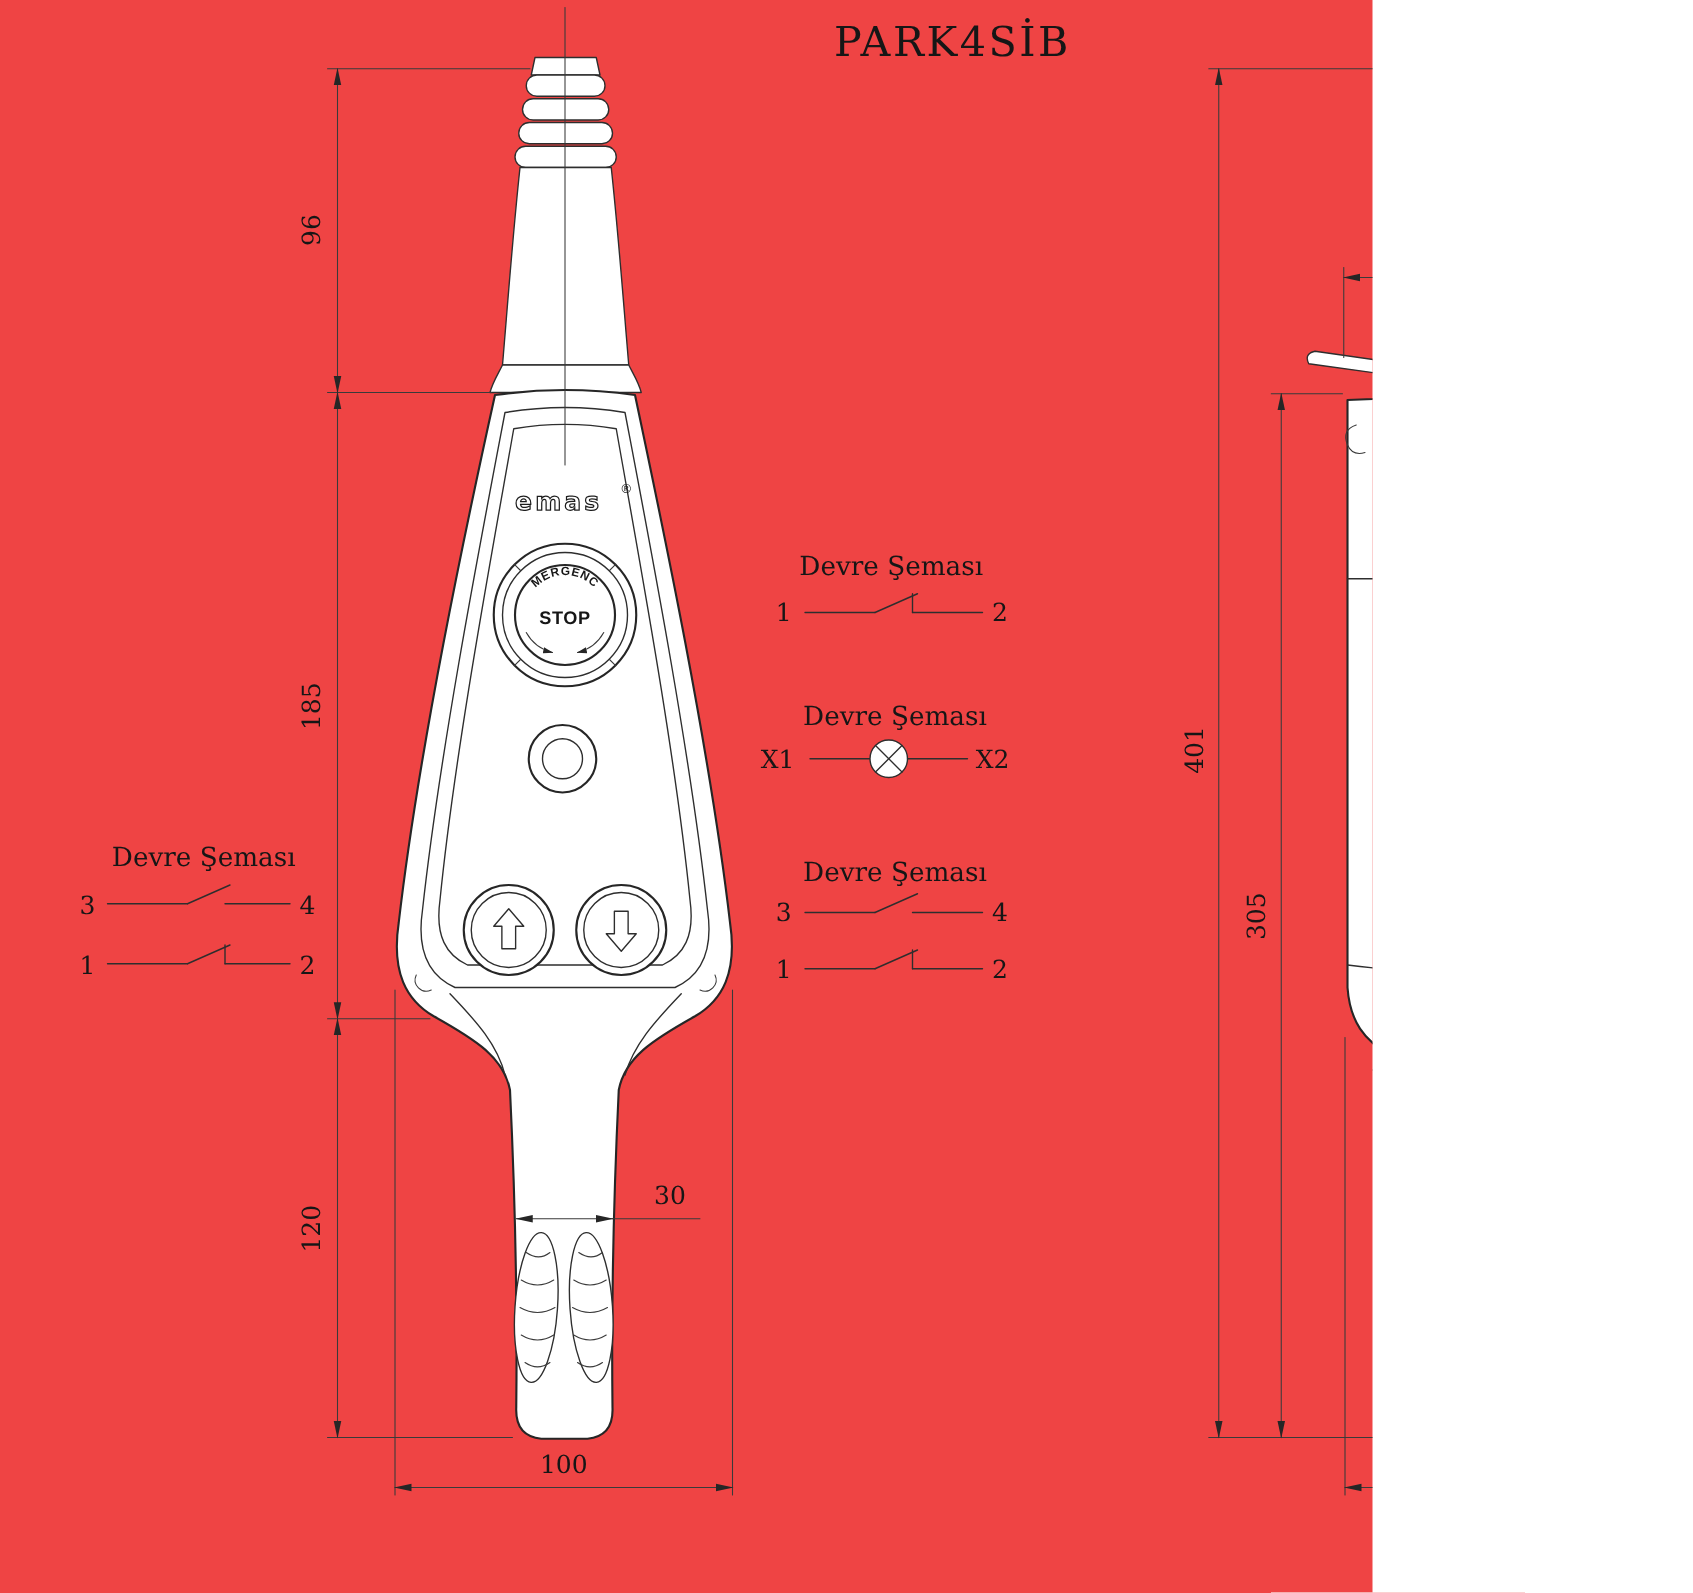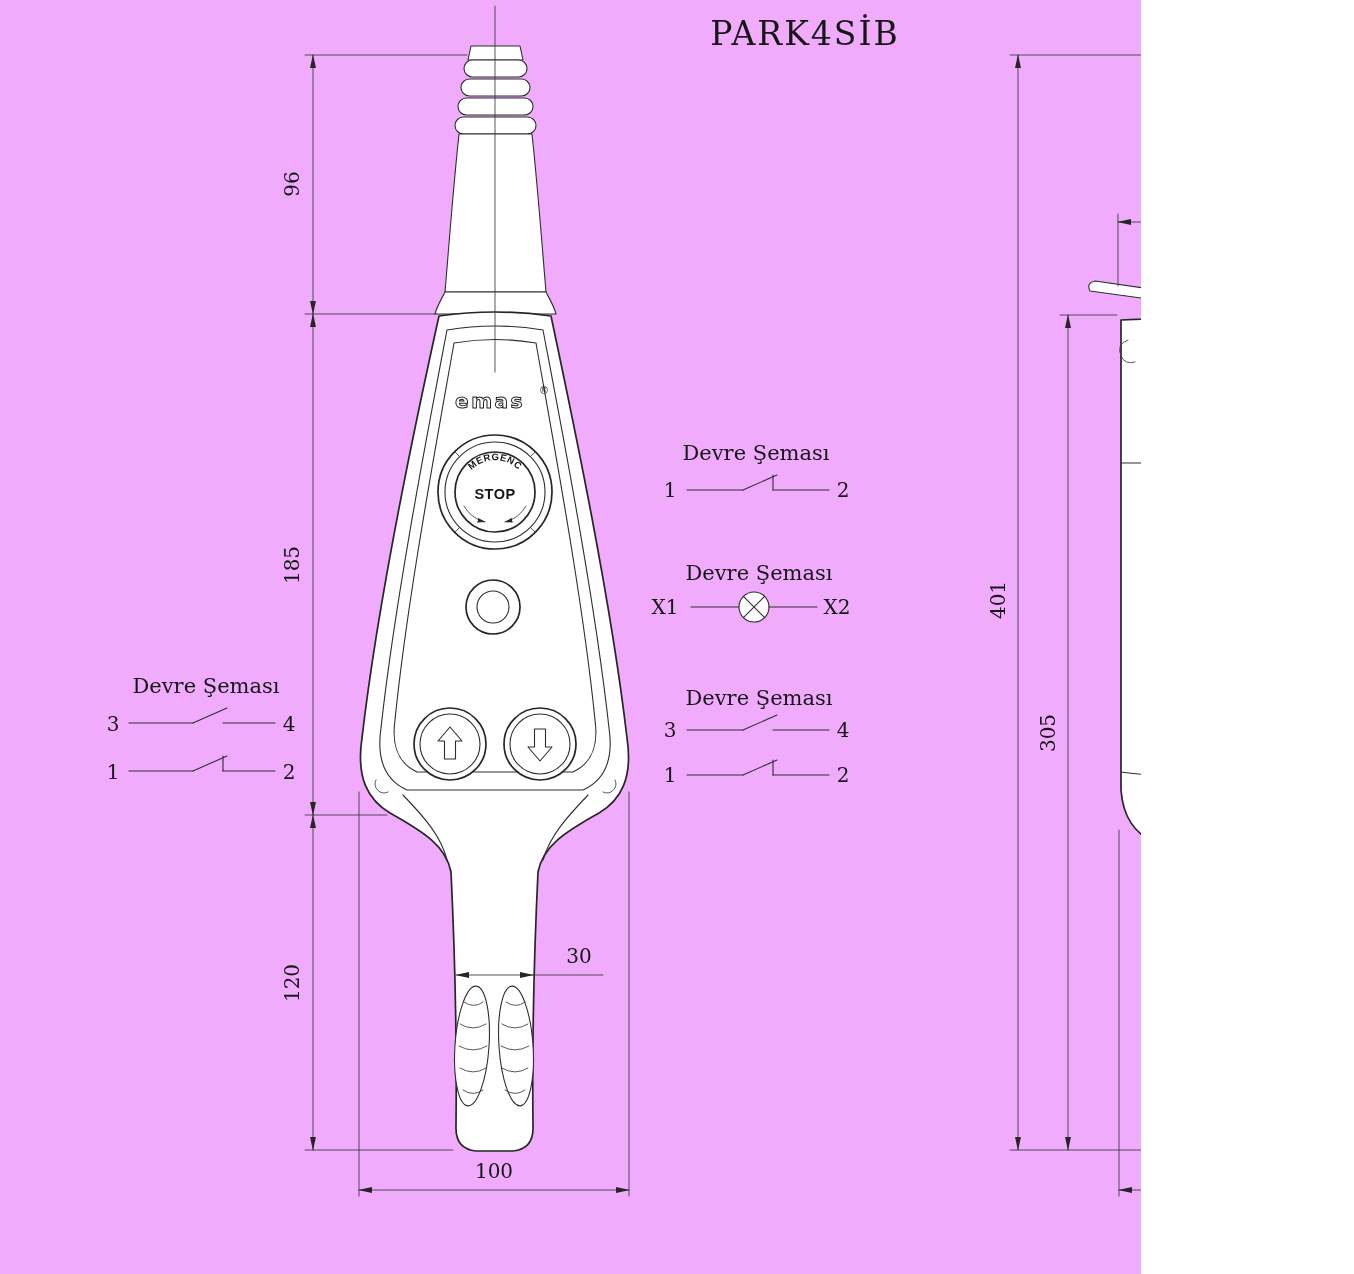--- a/index.html
+++ b/index.html
@@ -1,17 +1,17 @@
 <!DOCTYPE html>
 <html><head>
 <meta charset="utf-8">
 <style>
   html,body{margin:0;padding:0;background:#ffffff;}
-  .sheet{position:relative;width:1098px;height:1274px;background:#f0abfc;overflow:hidden;
-         font-family:"DejaVu Serif",serif;padding-left:43px;}
+  .sheet{position:relative;width:1098px;height:1274px;background:#ef4444;overflow:hidden;
+         font-family:"DejaVu Serif",serif;}
   svg{display:block}
   
   .ln-main{fill:none;stroke:#262626;stroke-width:1.7;stroke-linejoin:round;stroke-linecap:round}
   .ln-med {fill:none;stroke:#2e2e2e;stroke-width:1.1;stroke-linejoin:round;stroke-linecap:round}
   .ln-thin{fill:none;stroke:#3a3a3a;stroke-width:0.85;stroke-linejoin:round;stroke-linecap:round}
   .ln-dash{fill:none;stroke:#3a3a3a;stroke-width:0.9;stroke-dasharray:13 7}
   .fw{fill:#ffffff}
   .arrowfill{fill:#262626;stroke:none}
   
   text{fill:#161616}

